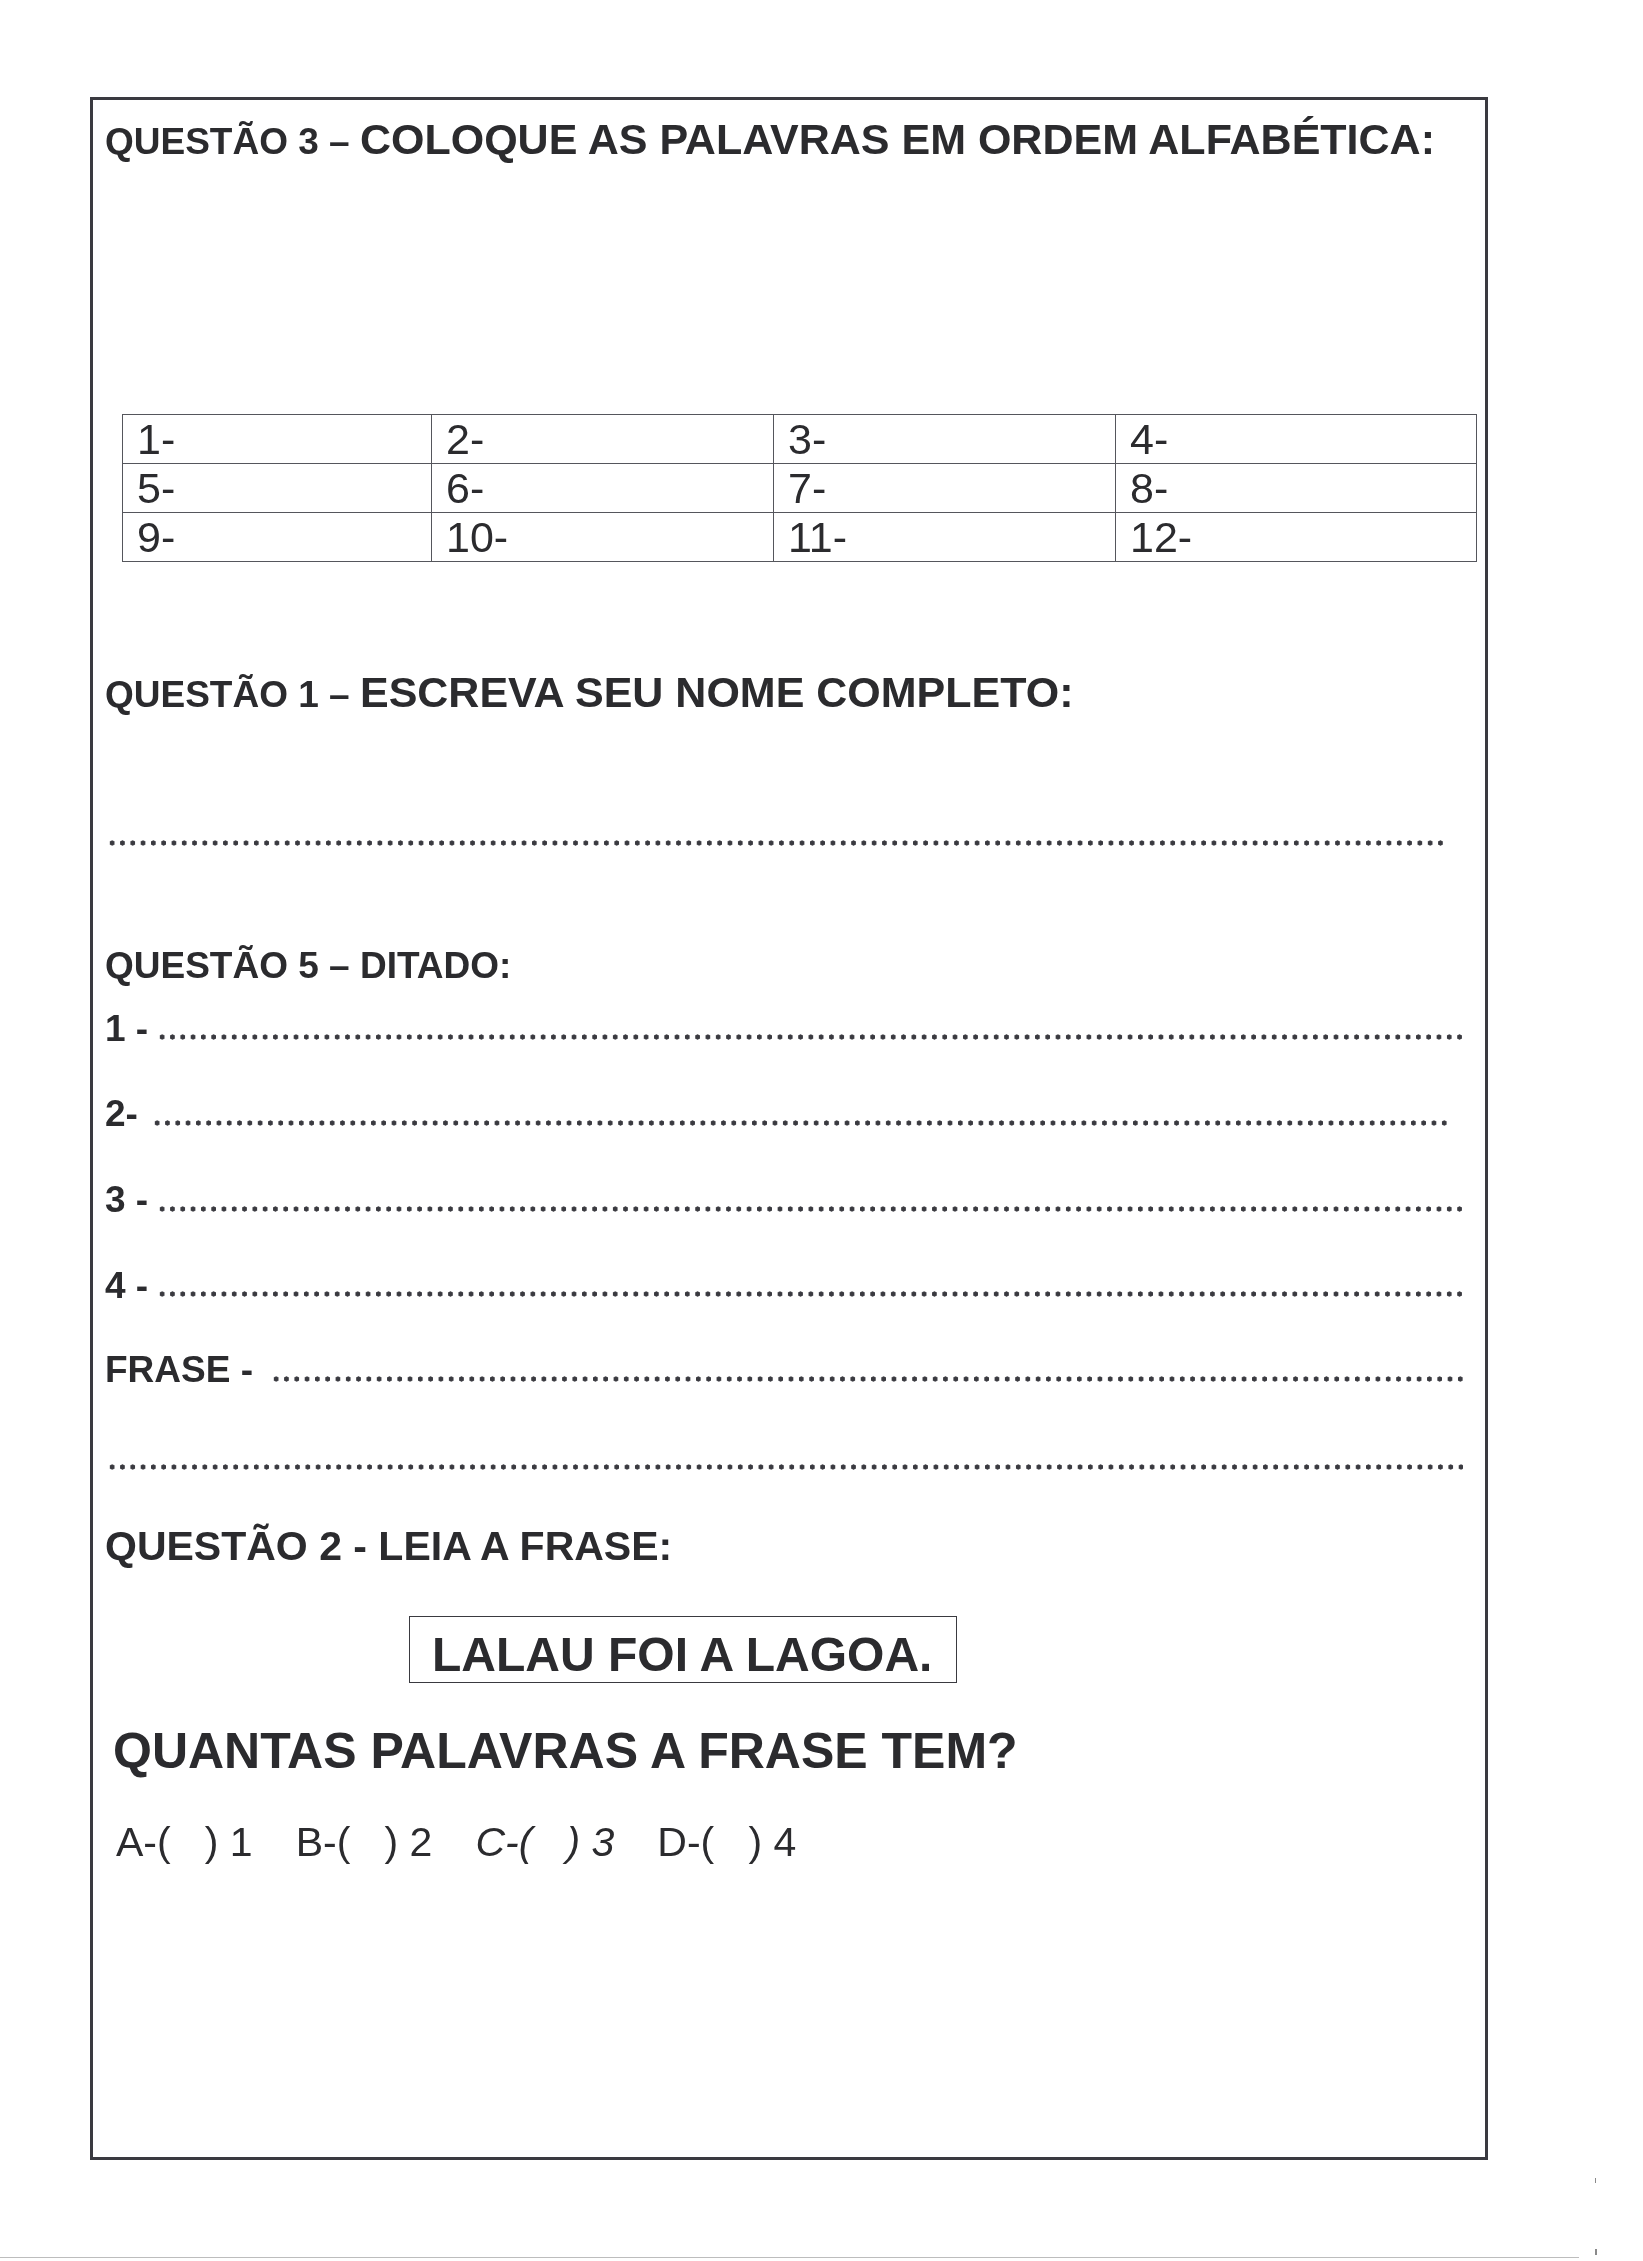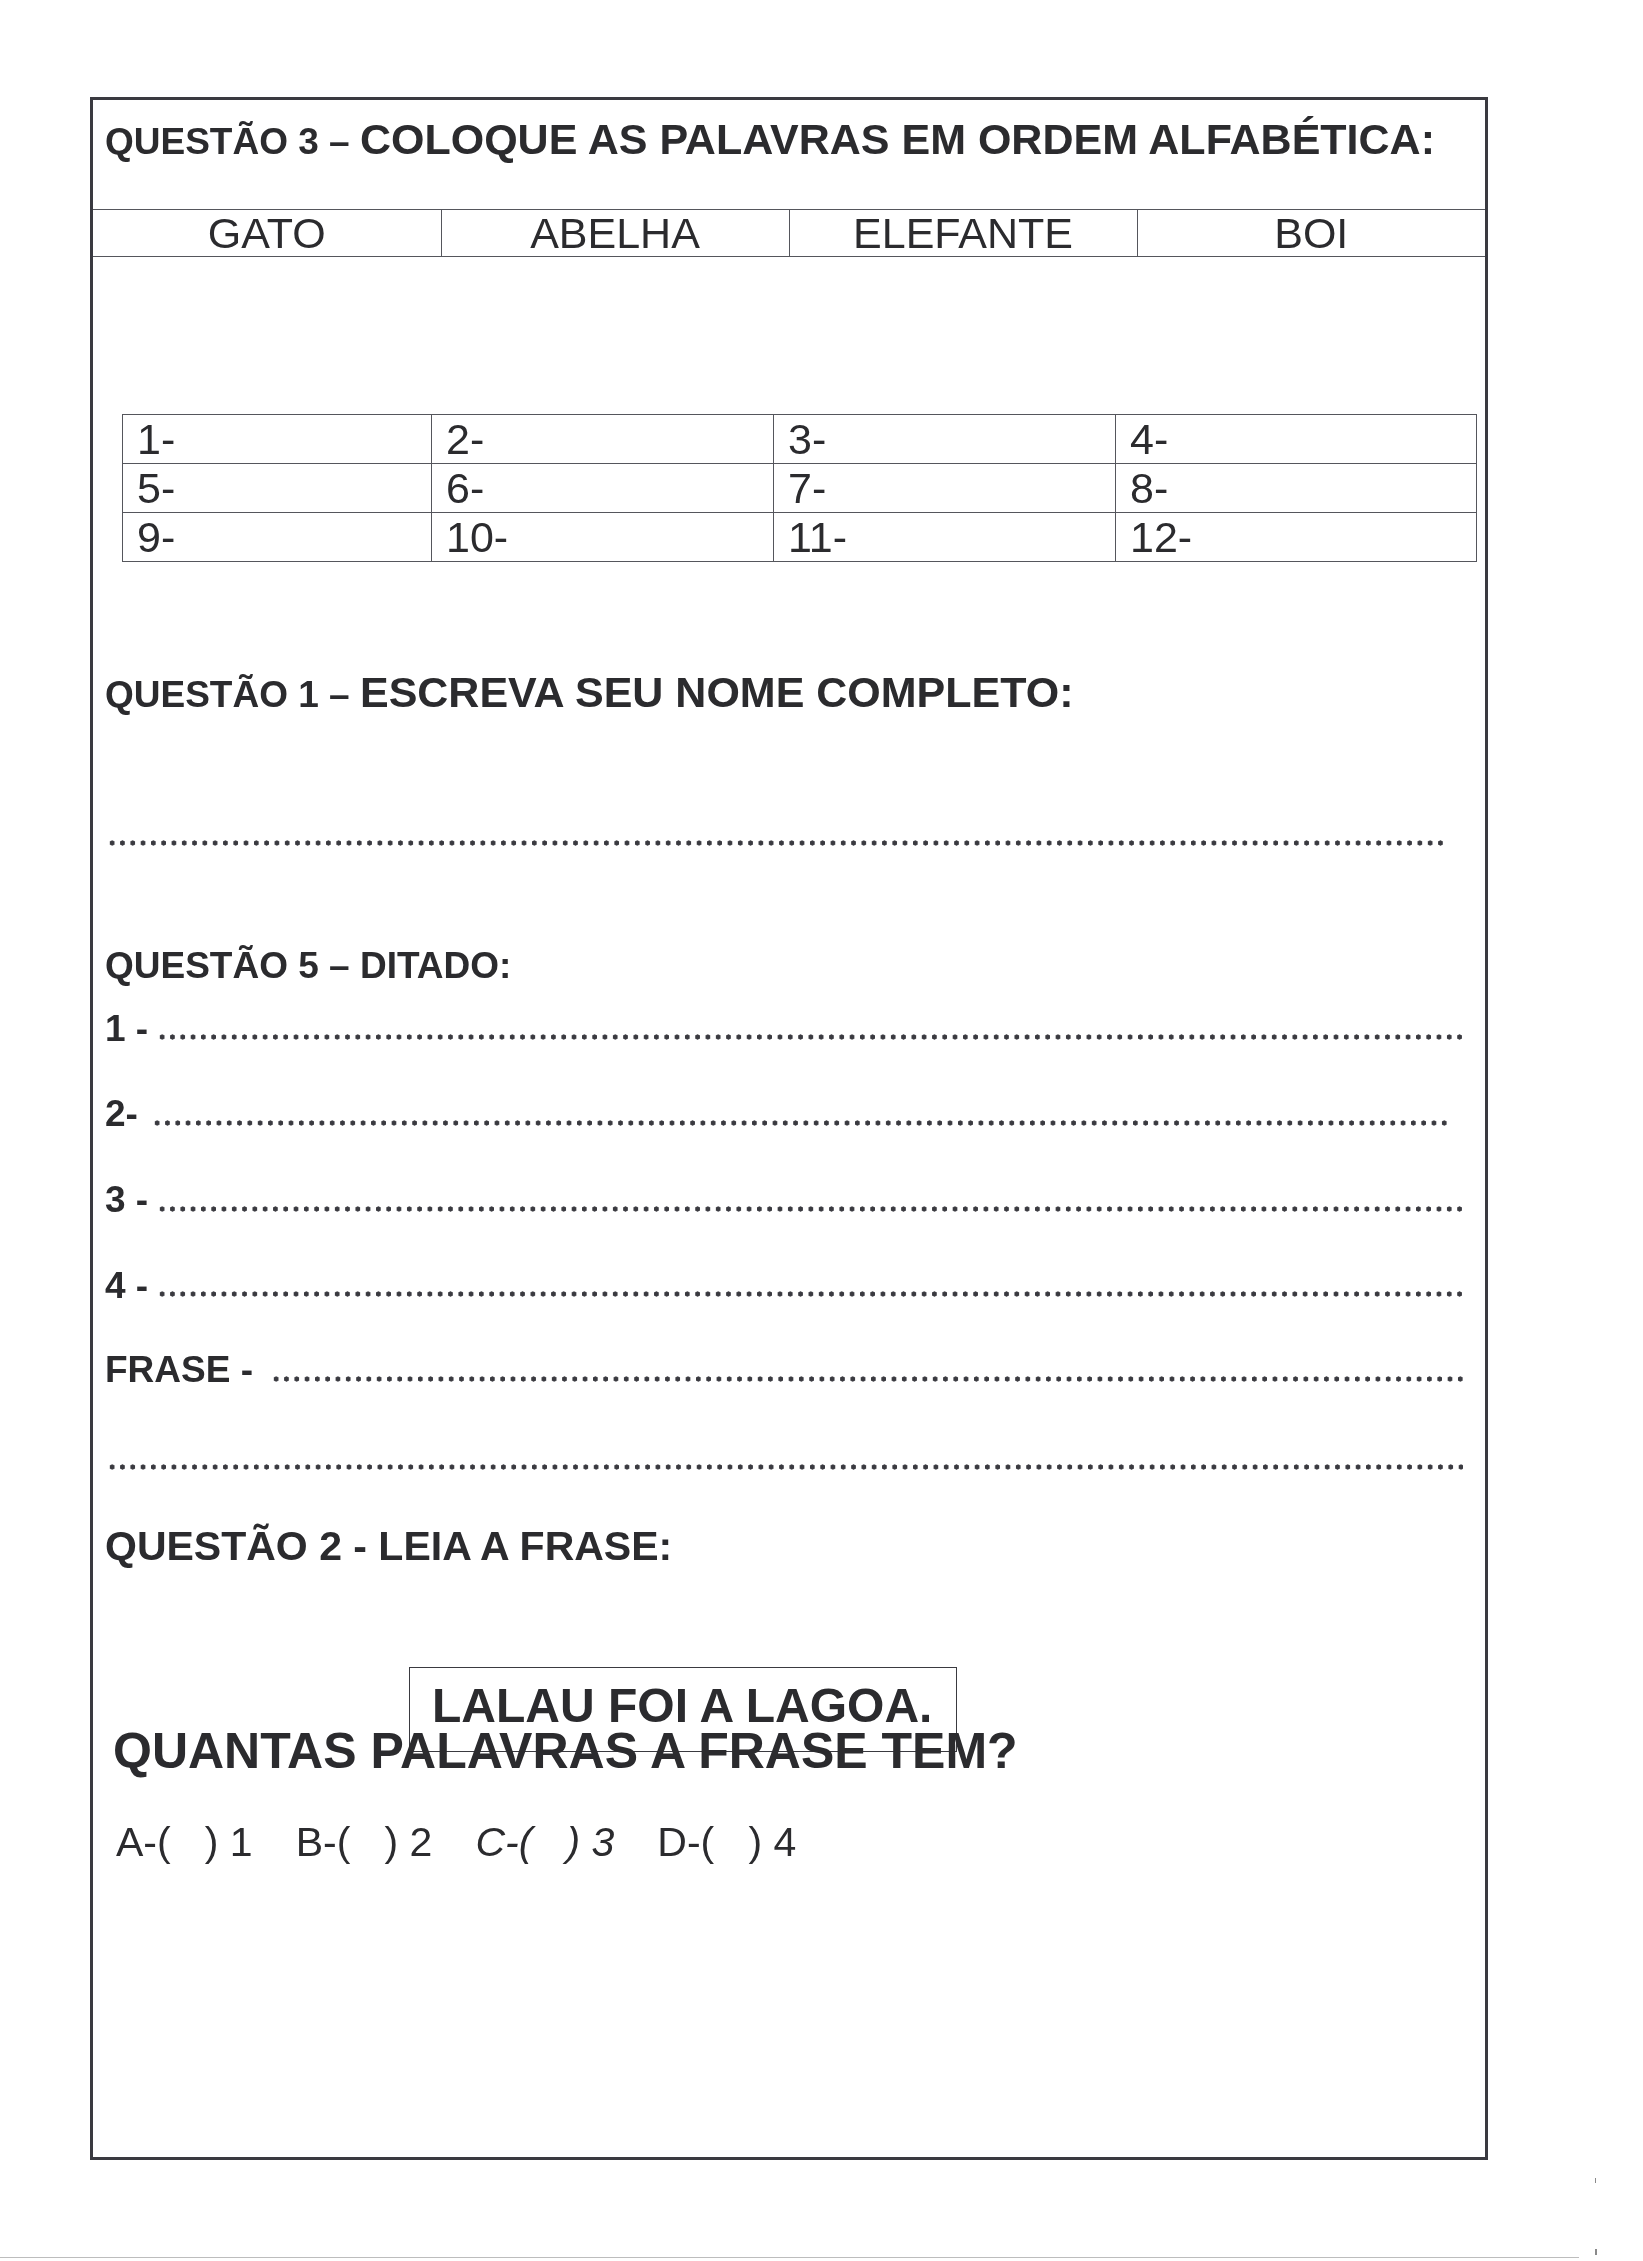--- a/index.html
+++ b/index.html
@@ -18,45 +18,39 @@
   .wtable tr td:last-child { border-right:none; }
   
   .atable { position:absolute; left:122px; top:414px; width:1355px; border-collapse:collapse; }
   .atable td { border:1.9px solid #55565c; height:46px; padding:0 0 0 14px; text-align:left;
                font-size:43px; line-height:48px; }
   .atable td.c1 { width:294px; } .atable td.c2 { width:327px; } .atable td.c3 { width:327px; }
   .dots { position:absolute; height:5.8px;
           background-image:radial-gradient(circle, #3a3a40 2.3px, transparent 2.7px);
           background-size:10.3px 5.8px; background-repeat:repeat-x; }
   .line-label { position:absolute; left:105px; font-weight:bold; font-size:37px; line-height:1; white-space:nowrap; }
-  .phrase-box { position:absolute; left:409px; top:1667px; width:548px; height:85px;
+  .phrase-box { position:absolute; left:409px; top:1616px; width:548px; height:67px;
                 border:1.9px solid #3a3a40; box-sizing:border-box; }
   .phrase-text { position:absolute; left:22px; top:14px; font-weight:bold; font-size:48px; line-height:1; white-space:nowrap; }
   .options { position:absolute; left:116px; top:1822px; font-size:41px; line-height:1; white-space:nowrap; }
   .opt { display:inline-block; margin-right:43px; }
   .scan-line { position:absolute; left:0; top:2257px; width:1579px; height:1.3px; background:#bdbdbd; }
   .speck { position:absolute; background:#8a8a8a; }
 </style>
 </head>
 <body>
 
 <div class="frame"></div>
 
 <div class="heading" style="top:118px;">
   <span class="h-small">QUESTÃO 3 – </span><span class="h-big">COLOQUE AS PALAVRAS EM ORDEM ALFABÉTICA:</span>
 </div>
 
 <table class="wtable">
   <tbody>
-      <tr>
-    <td>GATO</td>
-    <td>ABELHA</td>
-    <td>ELEFANTE</td>
-    <td>BOI</td>
-  </tr>
 </tbody>
   </table>
 
 <table class="atable">
   <tbody>
       <tr>
     <td class="c1">1-</td>
     <td class="c2">2-</td>
     <td class="c3">3-</td>
     <td>4-</td>

